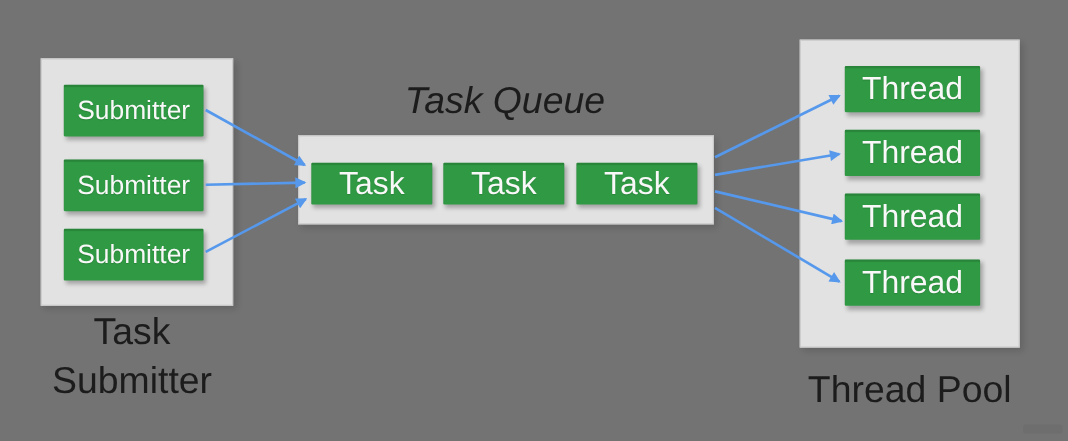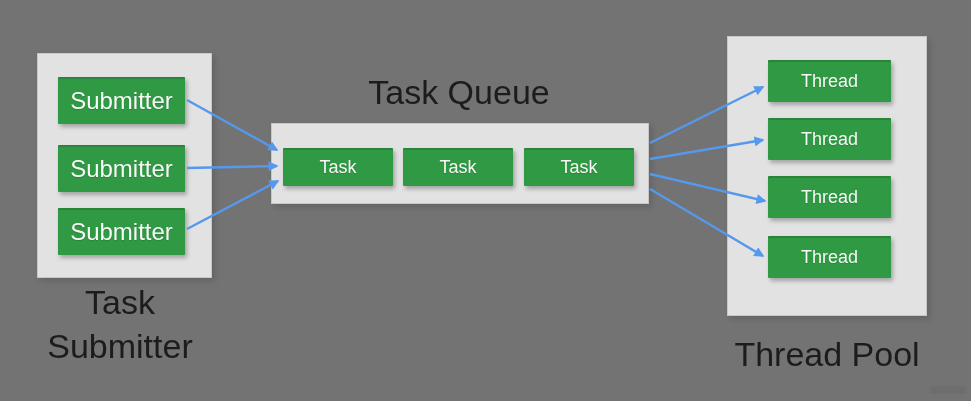--- a/index.html
+++ b/index.html
@@ -32,21 +32,21 @@
   .panel-queue      { left: 271px; top: 123px; width: 378px; height: 81px; }
   .panel-pool       { left: 727px; top: 36px;  width: 200px; height: 280px; }
 
   .node {
     position: absolute;
     background: var(--node-green);
     color: var(--node-text);
     display: flex;
     align-items: center;
     justify-content: center;
-    font-size: 18px;
+    font-size: 29px;
     line-height: 1;
     border-radius: 1px;
     box-shadow: 2px 3px 4px rgba(0,0,0,0.28), inset 0 2px 1px rgba(0,0,0,0.14);
     text-shadow: 0 1px 1px rgba(0,0,0,0.15);
   }
   .node-submitter { left: 58px; width: 127px; height: 47px; font-size: 24px; }
   .sub-1 { top: 77px; }
   .sub-2 { top: 145px; }
   .sub-3 { top: 208px; }
 
@@ -63,21 +63,21 @@
 
   .big-label {
     position: absolute;
     color: var(--text-dark);
     font-size: 34px;
     line-height: 44px;
     text-align: center;
     white-space: nowrap;
   }
   .label-submitters { left: 20px;  top: 280px; width: 200px; }
-  .label-queue      { left: 329px; top: 70px;  width: 260px; }
+  .label-queue      { left: 329px; top: 70px;  width: 260px; font-style: italic; }
   .label-pool       { left: 702px; top: 332px; width: 250px; }
 
   svg.arrows {
     position: absolute;
     left: 0; top: 0;
     width: 971px; height: 401px;
     pointer-events: none;
   }
   svg.arrows line {
     stroke: var(--arrow-blue);

